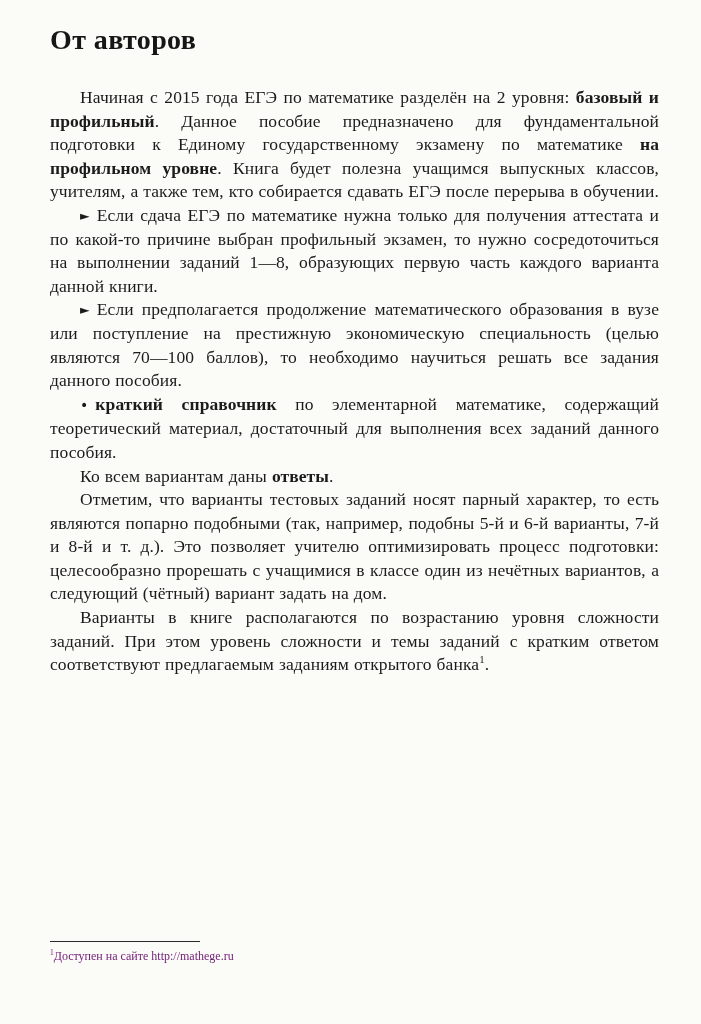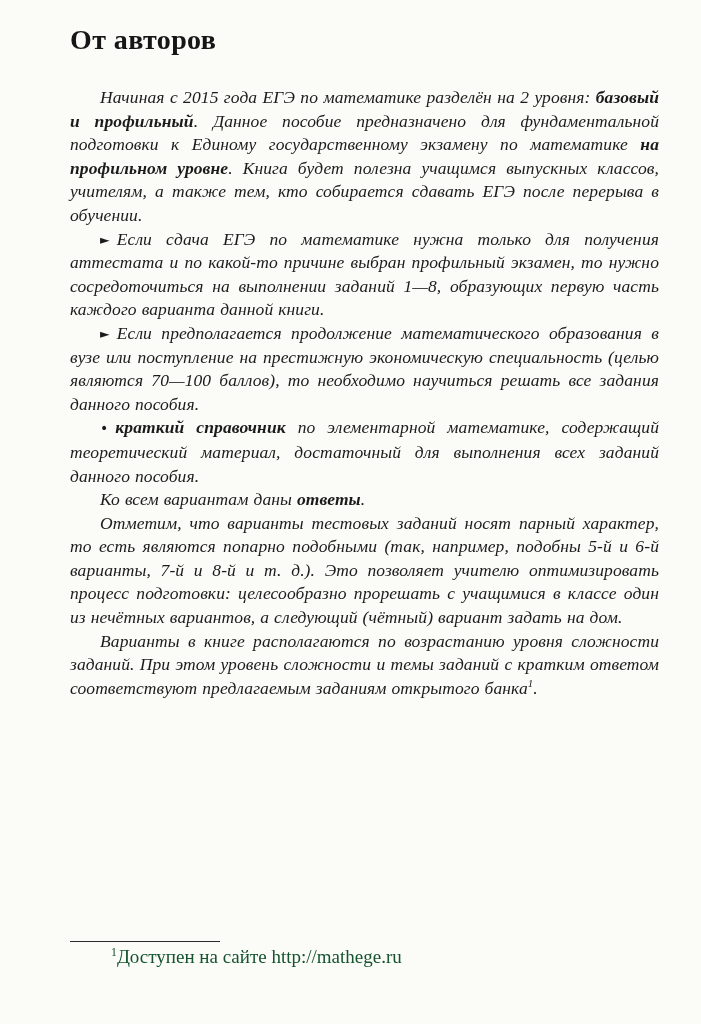--- a/index.html
+++ b/index.html
@@ -6,40 +6,39 @@
   * { margin: 0; padding: 0; box-sizing: border-box; }
   html, body { background: #fbfbf8; }
   .page {
     position: relative;
     width: 701px;
     height: 1024px;
     margin: 0 auto;
     background: #fbfbf8;
     color: #1b1b1b;
     font-family: "Liberation Serif", "DejaVu Serif", serif;
-    padding: 24px 42px 58px 70px;
+    padding: 24px 42px 58px 50px;
     display: flex;
     flex-direction: column;
     overflow: hidden;
   }
   .title {
     font-size: 28px;
     font-weight: bold;
     letter-spacing: 0.4px;
     margin-bottom: 30px;
     color: #161616;
   }
   .body p.para {
     font-size: 17.5px;
     line-height: 23.6px;
     text-align: justify;
     text-indent: 30px;
     letter-spacing: 0.1px;
     word-spacing: 0.5px;
-    font-style: italic;
   }
   .bold { font-weight: bold; }
   .marker {
     margin-right: 7px;
   }
   .marker.pointer {
     font-family: "DejaVu Sans", sans-serif;
     font-size: 12.5px;
     vertical-align: 1px;
   }
@@ -55,24 +54,23 @@
   .footnote-area {
     margin-top: auto;
     padding-top: 14px;
   }
   .footnote-rule {
     width: 150px;
     border-top: 1.5px solid #2a2a2a;
     margin-bottom: 5px;
   }
   .footnote {
-    font-size: 19px;
+    font-size: 12px;
     line-height: 19px;
-    color: #14532d;
-    margin-left: 41px;
+    color: #701a75;
   }
 </style>
 </head>
 <body>
 
 <div class="page">
 
   <h1 class="title">От авторов</h1>
 
   <div class="body">

